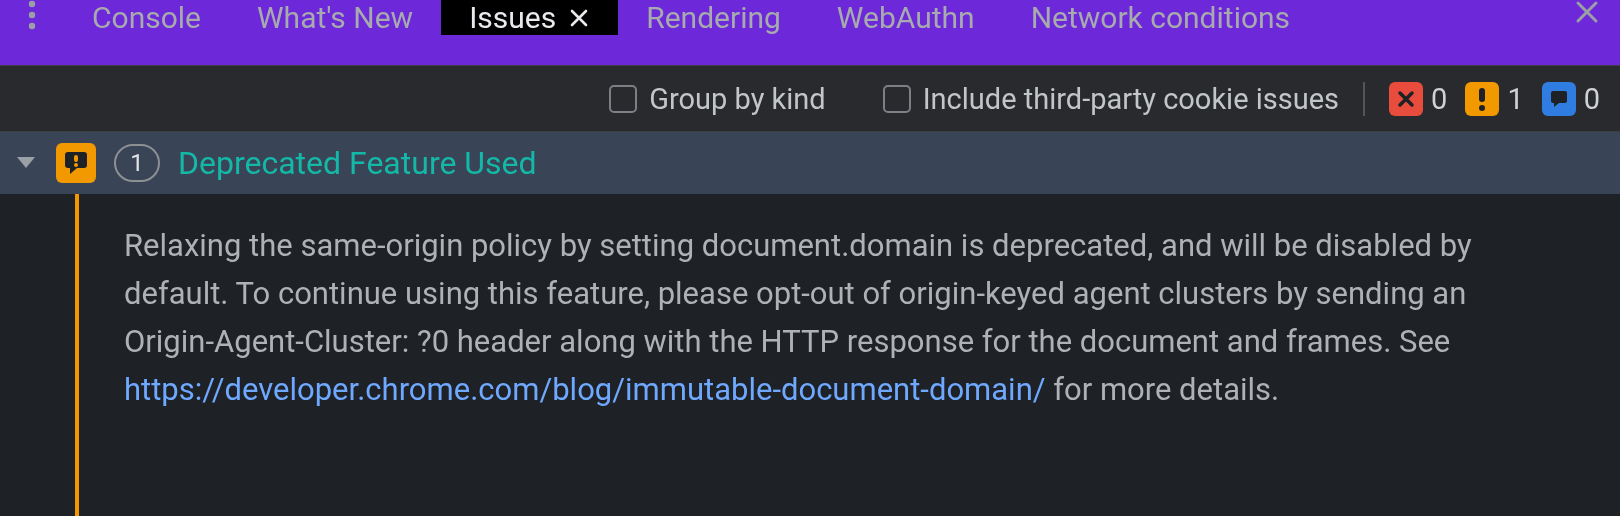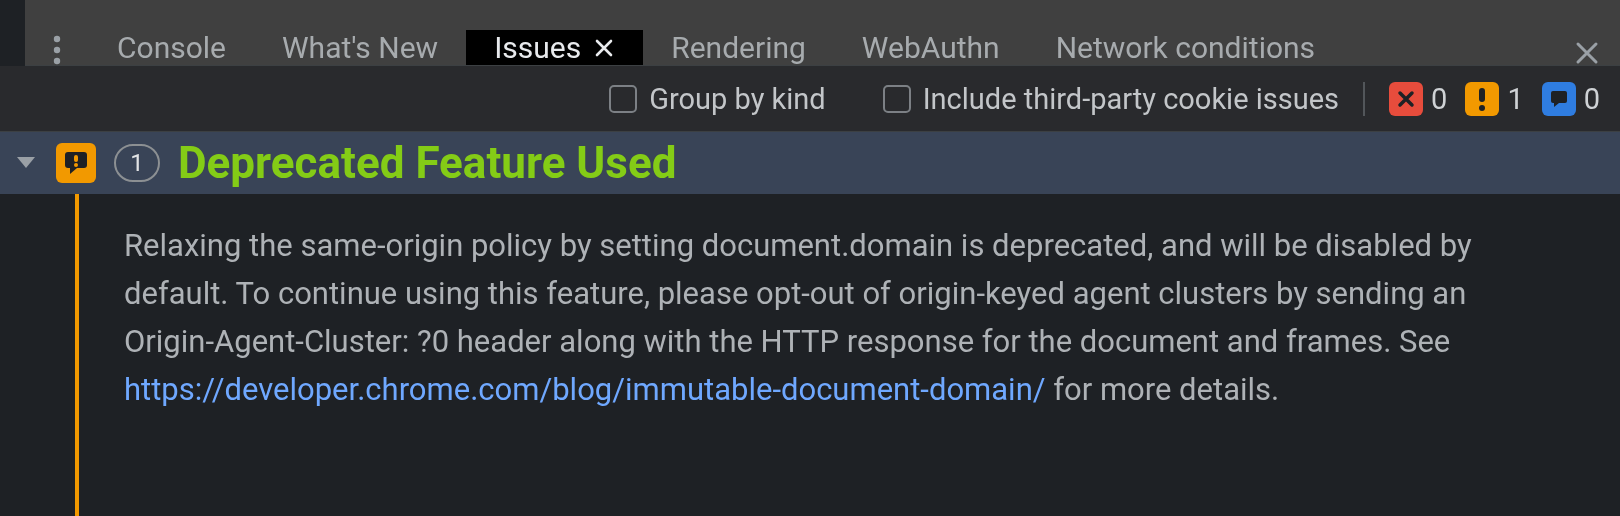--- a/index.html
+++ b/index.html
@@ -9,25 +9,24 @@
     background: #1e2125;
     font-family: -apple-system, BlinkMacSystemFont, "Segoe UI", Roboto, Helvetica, Arial, sans-serif;
     color: #9aa0a6;
     overflow: hidden;
     font-size: 28px;
   }
 
   
   .tabbar {
     display: flex;
-    align-items: flex-end;
+    align-items: flex-start;
     height: 66px;
-    background: #404040;
+    background: #6d28d9;
     border-bottom: 1px solid #3c4043;
-    margin-left: 25px;
   }
   .more-btn {
     width: 64px;
     display: flex;
     align-items: center;
     justify-content: center;
     cursor: pointer;
   }
   .tabs {
     display: flex;
@@ -146,23 +145,23 @@
     min-width: 46px;
     height: 38px;
     display: flex;
     align-items: center;
     justify-content: center;
     color: #e1e3e5;
     font-size: 24px;
     padding: 0 10px;
   }
   .issue-title {
-    color: #84cc16;
-    font-size: 44px;
-    font-weight: 700;
+    color: #14b8a6;
+    font-size: 32px;
+    font-weight: 400;
   }
 
   
   .issue-body-wrap {
     display: flex;
     height: calc(516px - 66px - 66px - 62px);
   }
   .gutter {
     width: 82px;
     position: relative;

